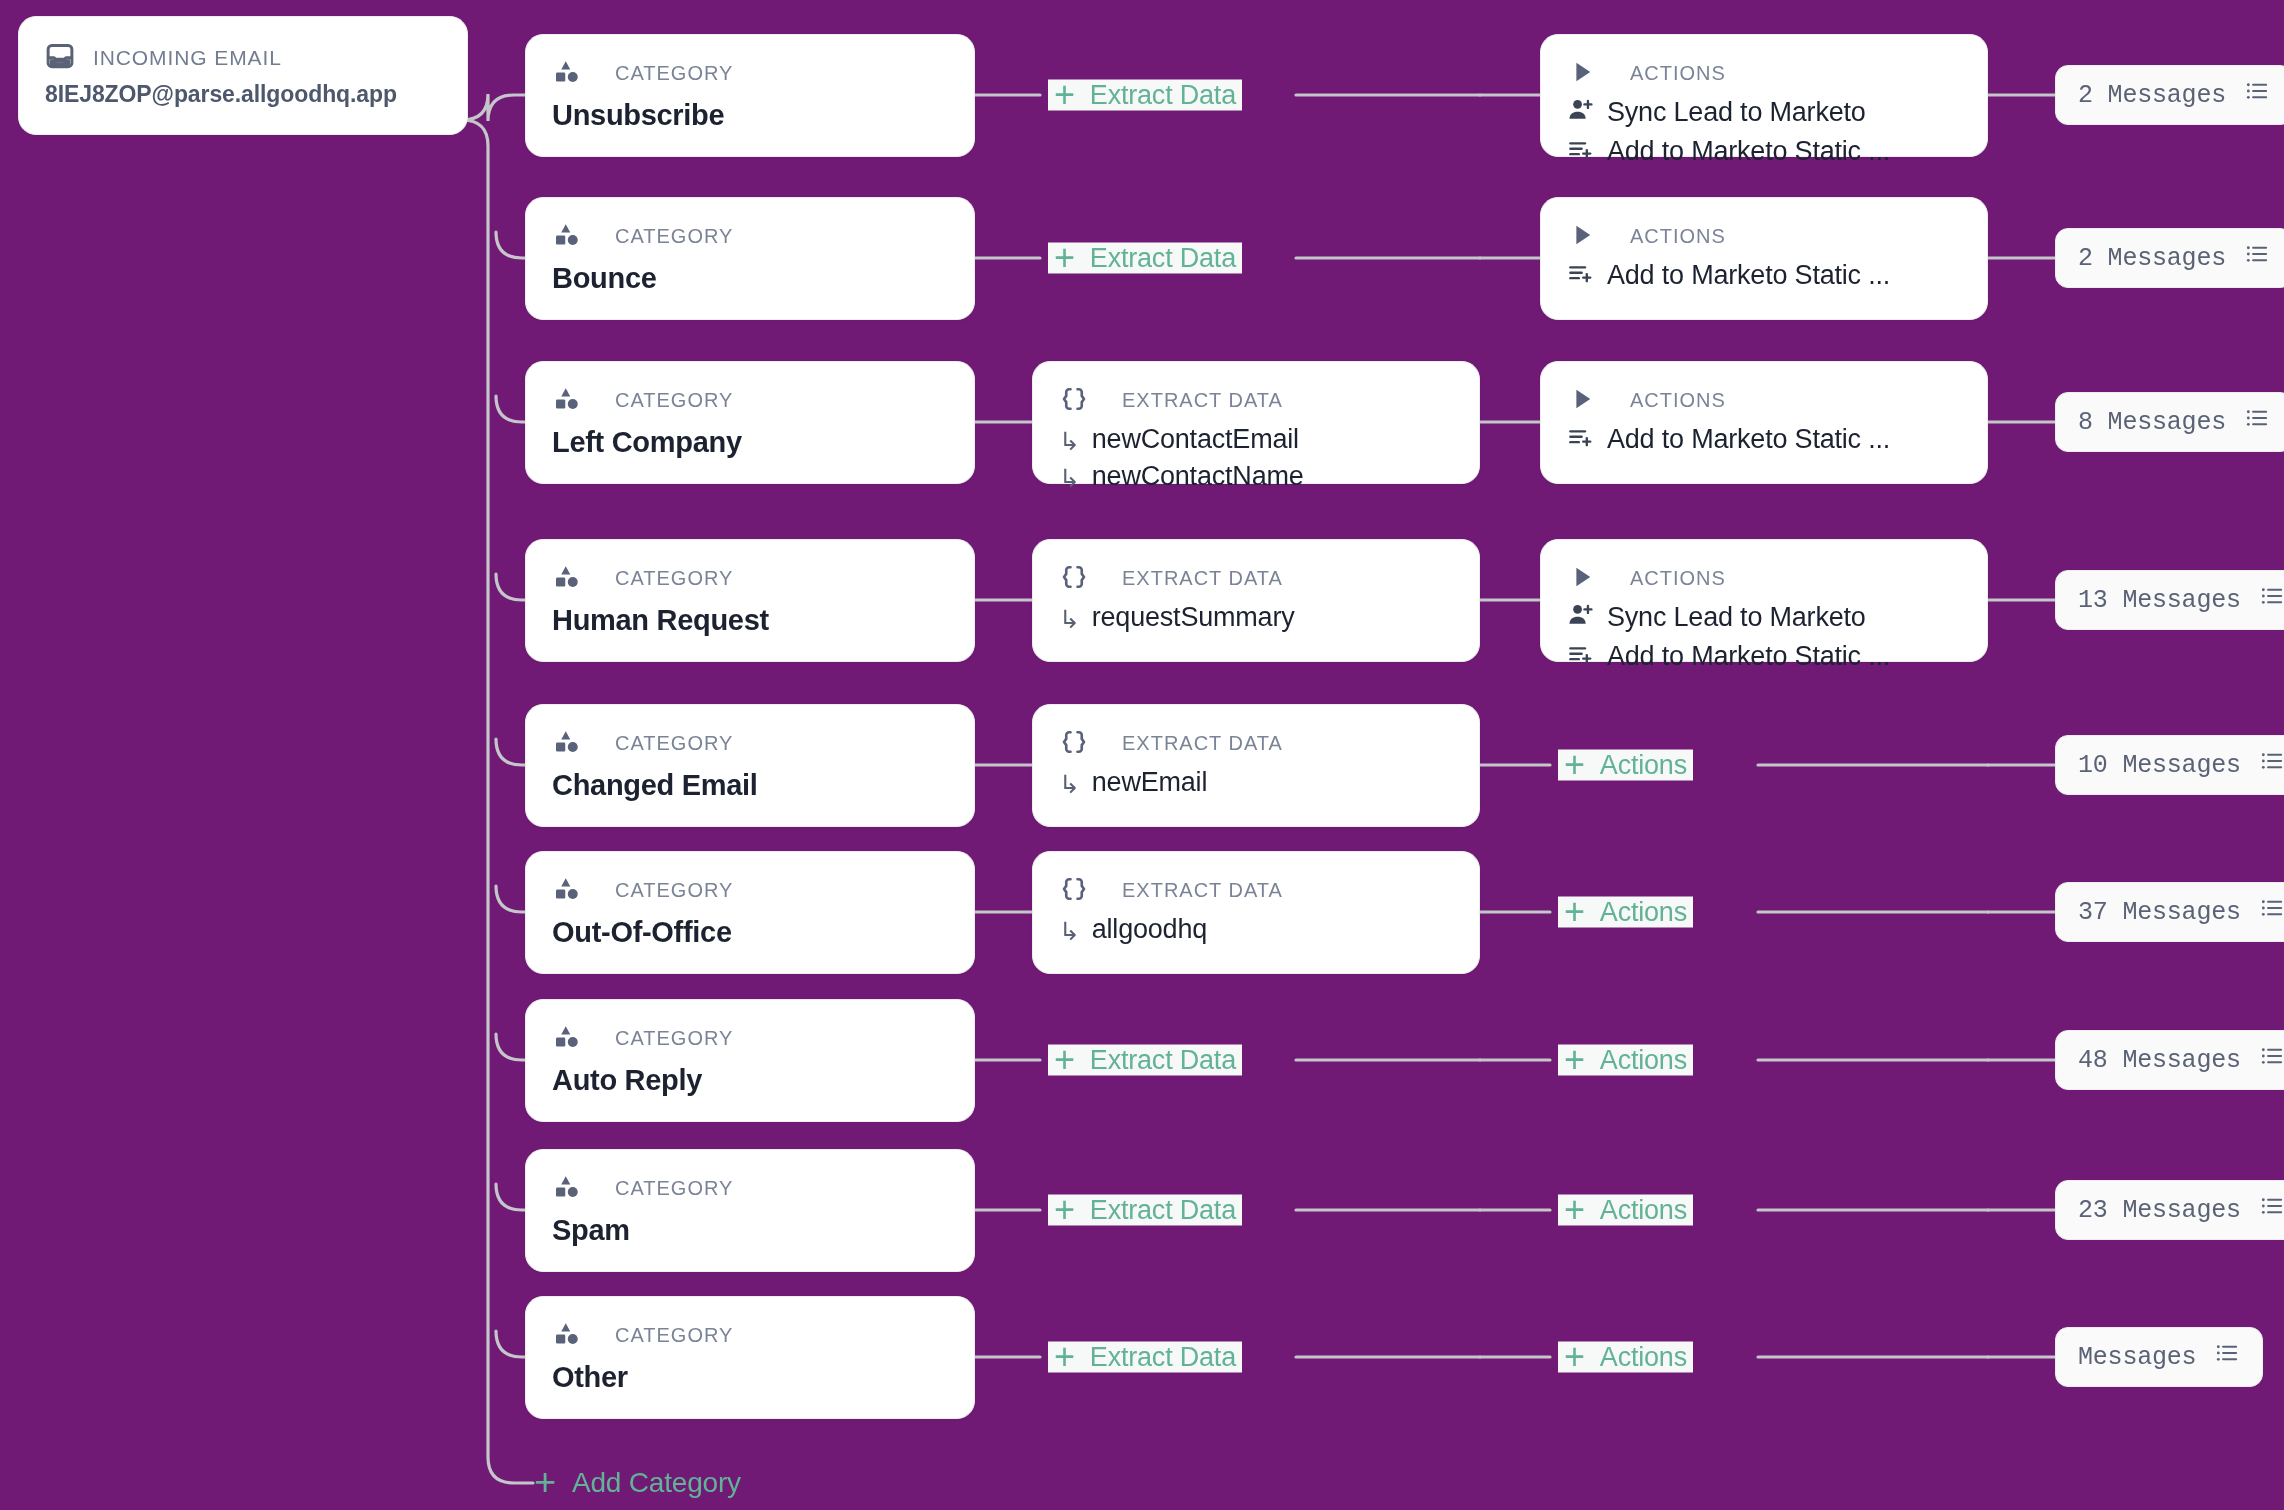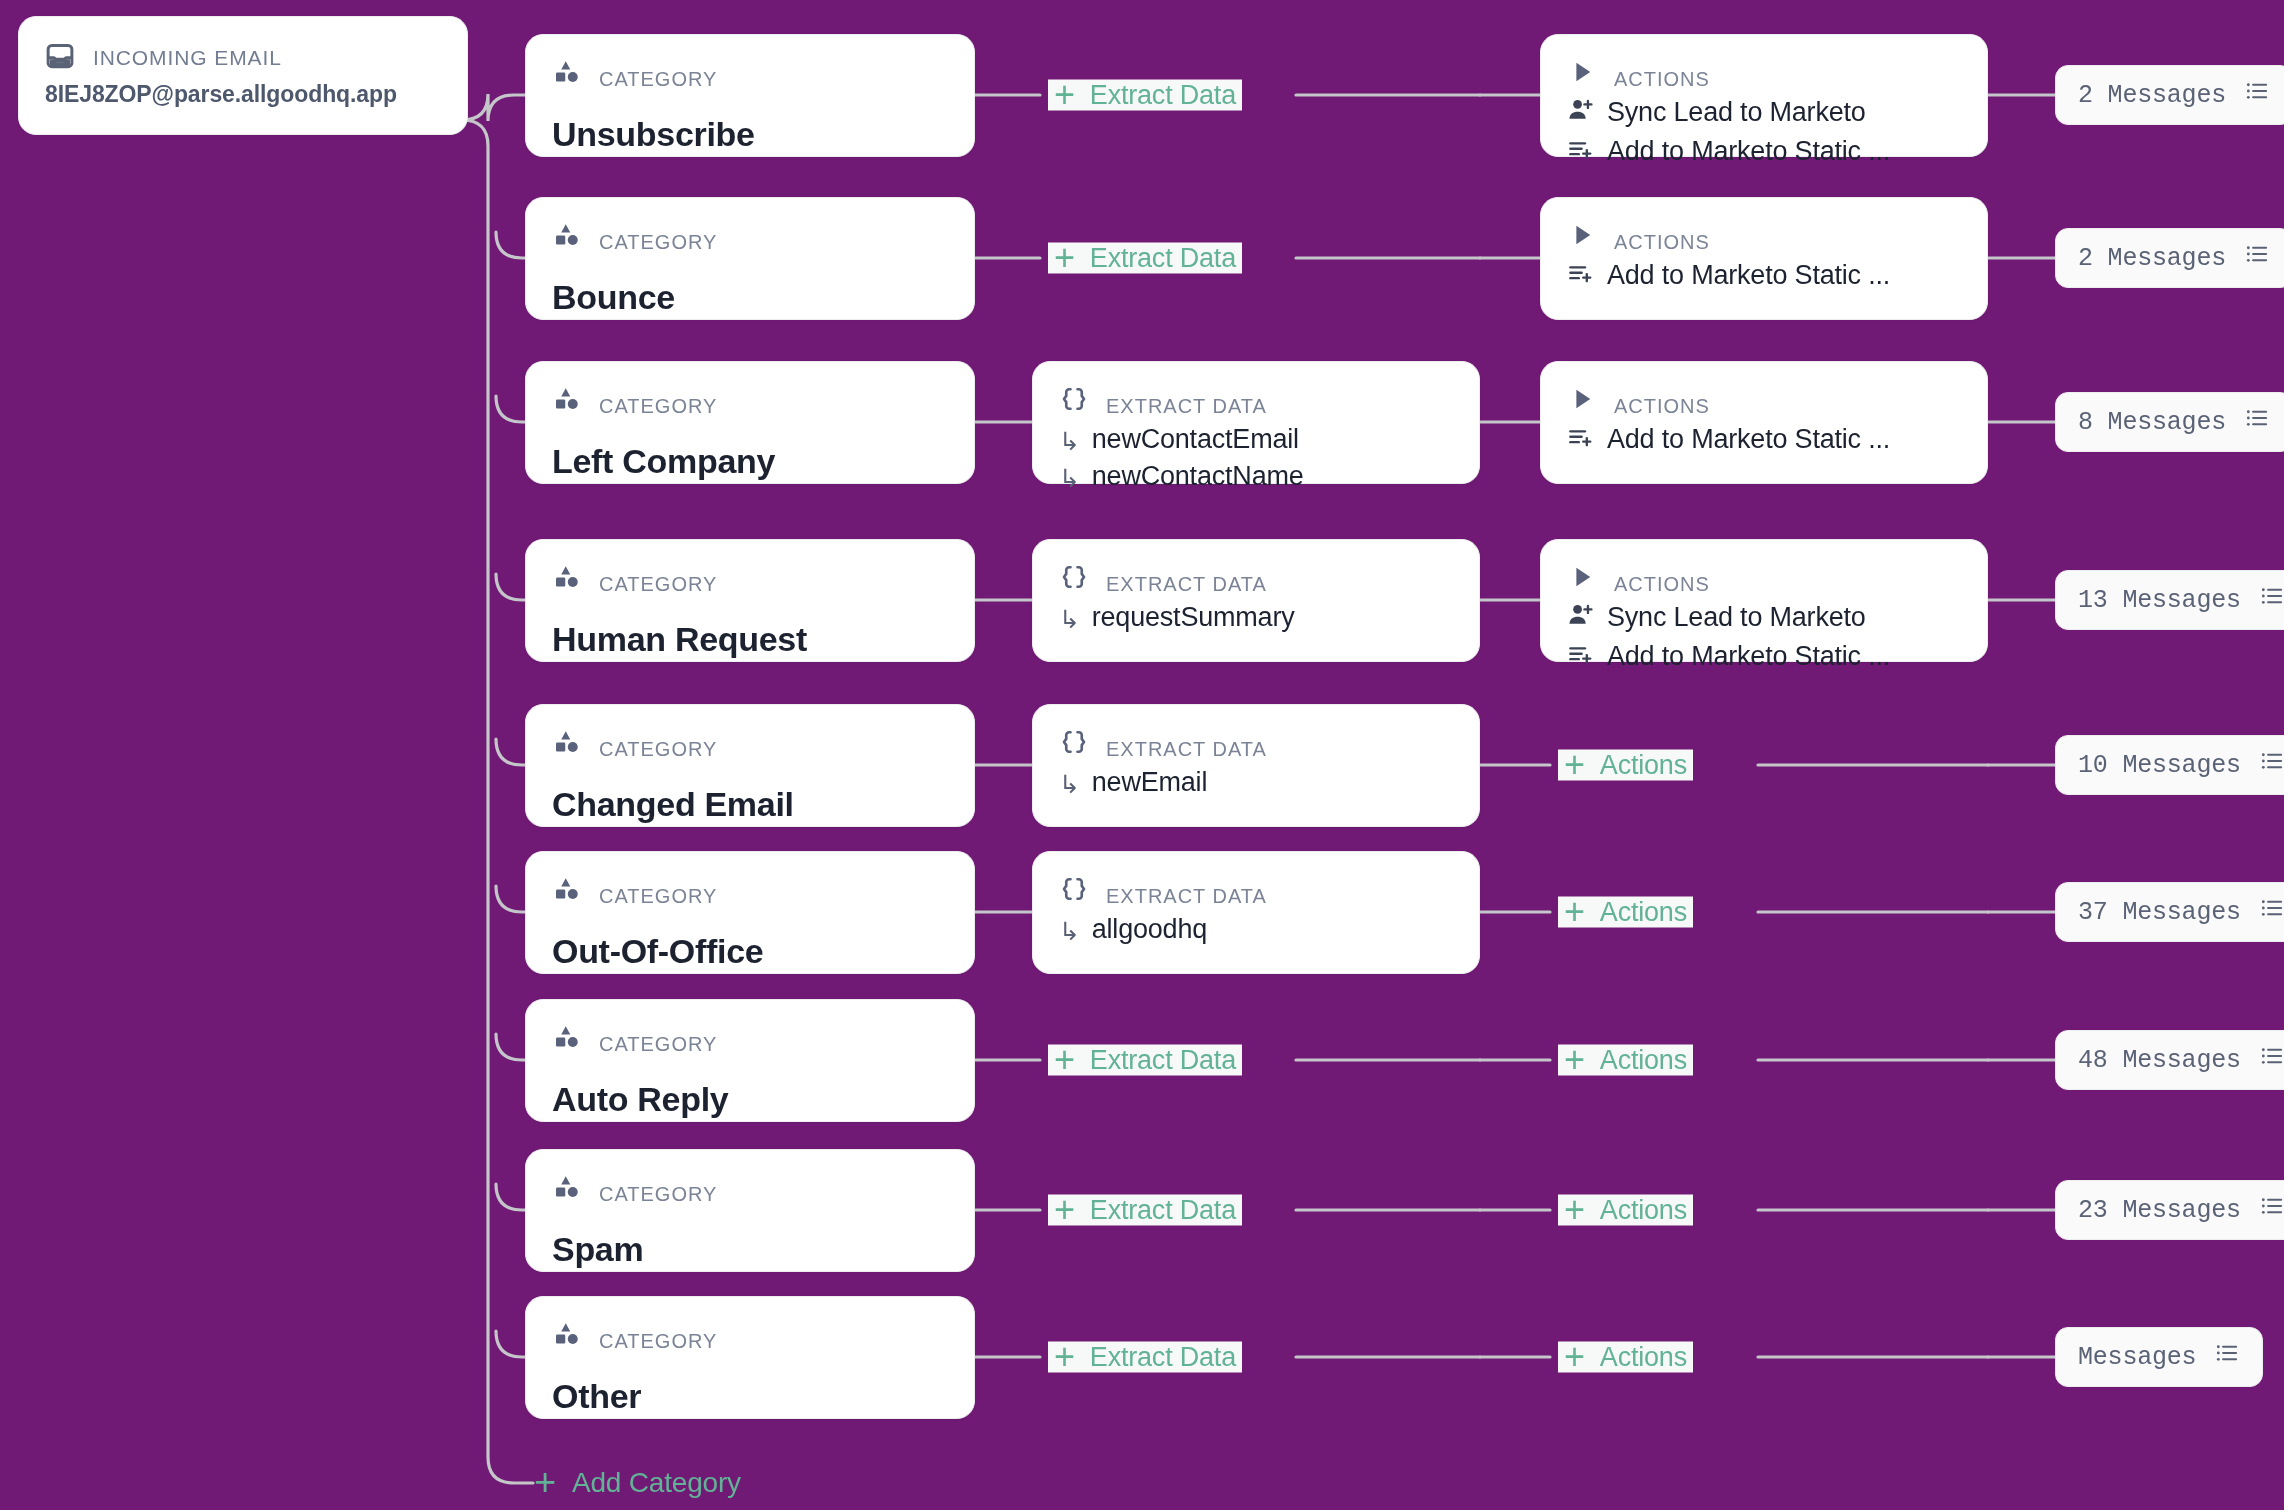--- a/index.html
+++ b/index.html
@@ -71,36 +71,36 @@
     position: absolute;
     background: #ffffff;
     border: 1px solid #ededef;
     border-radius: 18px;
     box-shadow: 0 1px 3px rgba(20,24,40,.05);
     padding: 22px 26px;
   }
 
   .card-head {
     display: flex;
-    align-items: flex-end;
-    gap: 17px;
+    align-items: center;
+    gap: 33px;
   }
   .card-kicker {
     font-size: 20px;
     letter-spacing: 1.0px;
     color: #7b8496;
     font-weight: 400;
     white-space: nowrap;
   }
   .card-title {
-    font-size: 34px;
+    font-size: 29px;
     font-weight: 700;
     color: #1d2230;
     letter-spacing: -.3px;
-    margin-top: 24px;
+    margin-top: 8px;
     margin-left: 0;
     white-space: nowrap;
   }
 
   
   .cat-card {
     left: 525px;
     width: 450px;
   }
   .cat-card.h2 { height: 123px; }

